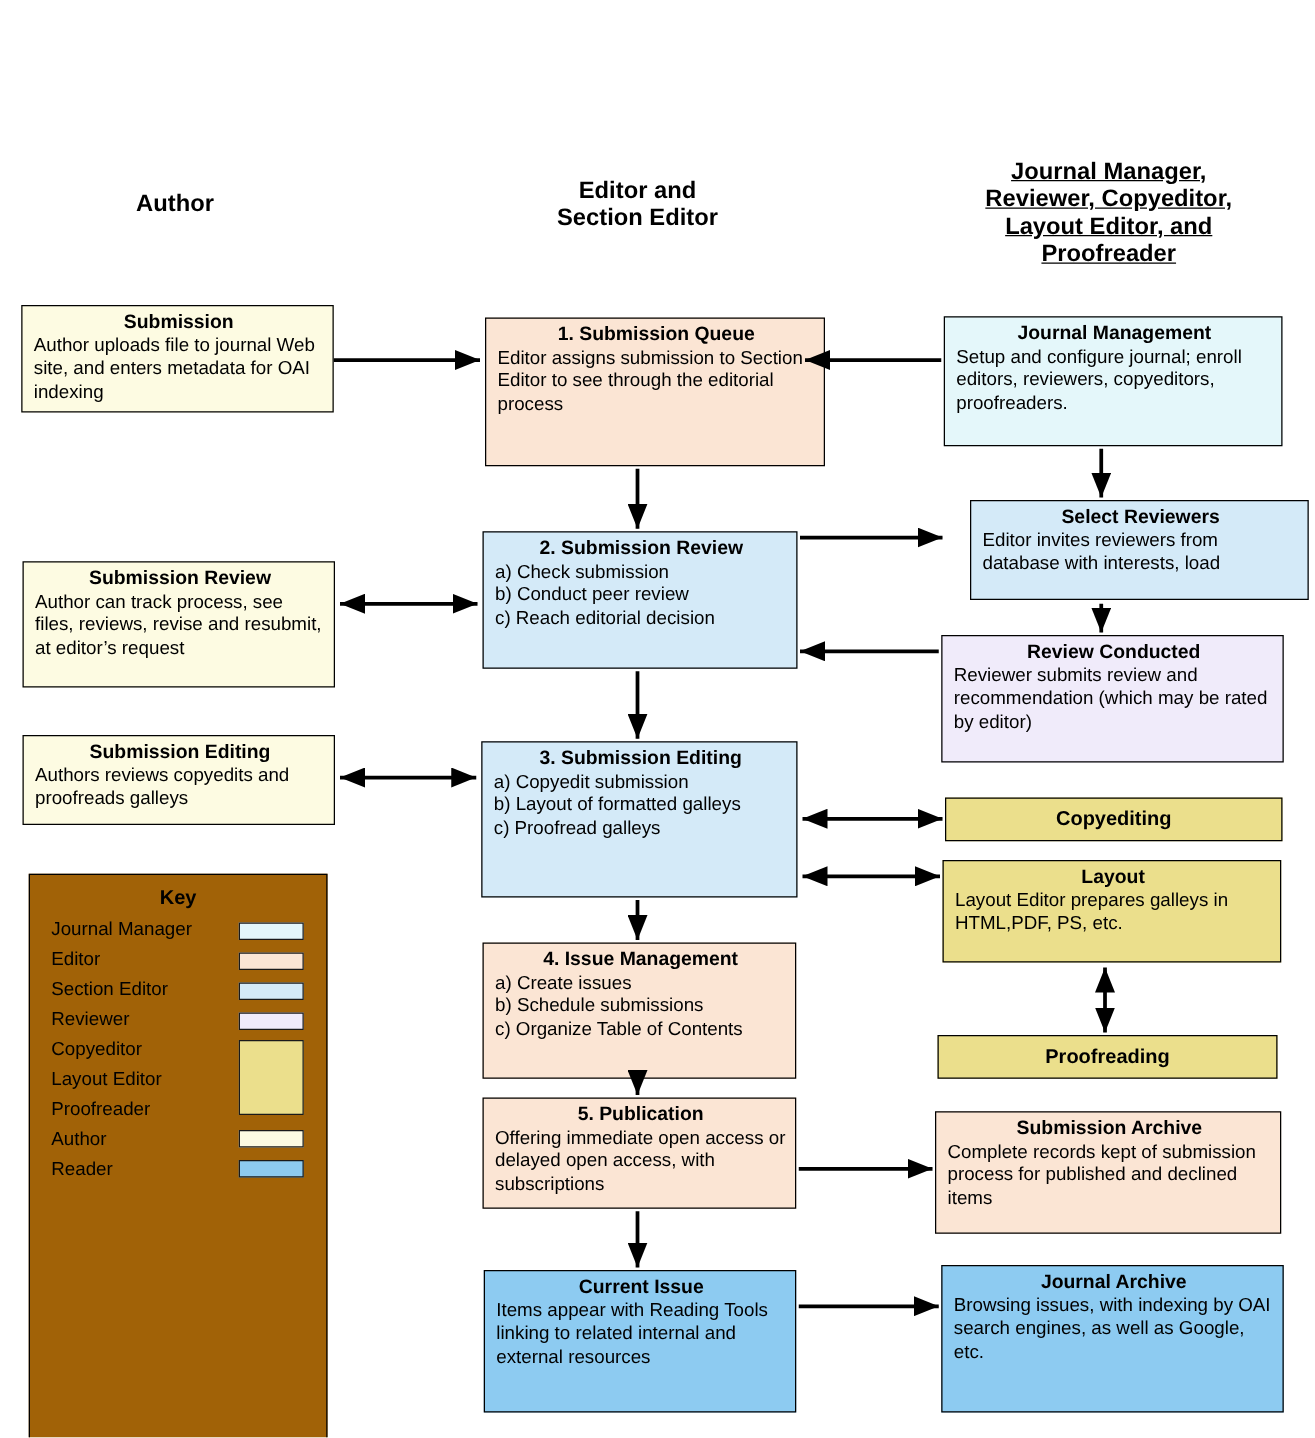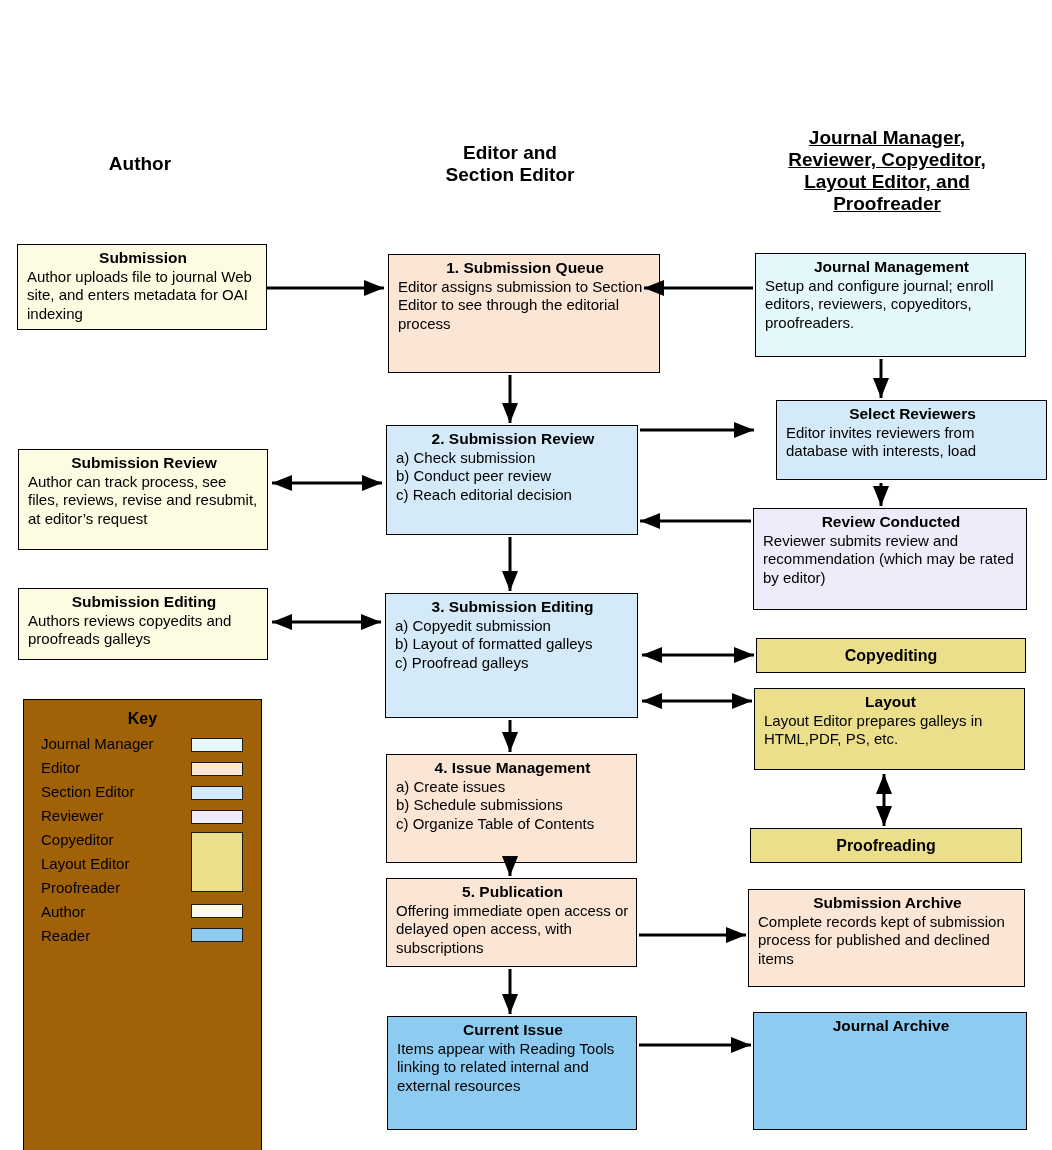--- a/index.html
+++ b/index.html
@@ -107,20 +107,21 @@
   </div>
   <div class="node title-only" style="left: 750px; top: 828px; width: 272px; height: 35px; background-color: rgb(235, 223, 140);">
     <div class="t">Proofreading</div>
   </div>
   <div class="node" style="left: 748px; top: 889px; width: 277px; height: 98px; background-color: rgb(251, 229, 212);">
     <div class="t">Submission Archive</div>
     <div class="b">Complete records kept of submission process for published and declined items</div>
   </div>
   <div class="node" style="left: 753px; top: 1012px; width: 274px; height: 118px; background-color: rgb(141, 203, 241);">
     <div class="t">Journal Archive</div>
+    <div class="b">Browsing issues, with indexing by OAI search engines, as well as Google, etc.</div>
   </div>
 
   <div id="key-box">
     <div class="key-title">Key</div>
     <div class="key-label" style="top:35px;">Journal Manager</div>
     <div class="key-label" style="top:59px;">Editor</div>
     <div class="key-label" style="top:83px;">Section Editor</div>
     <div class="key-label" style="top:107px;">Reviewer</div>
     <div class="key-label" style="top:131px;">Copyeditor</div>
     <div class="key-label" style="top:155px;">Layout Editor</div>

